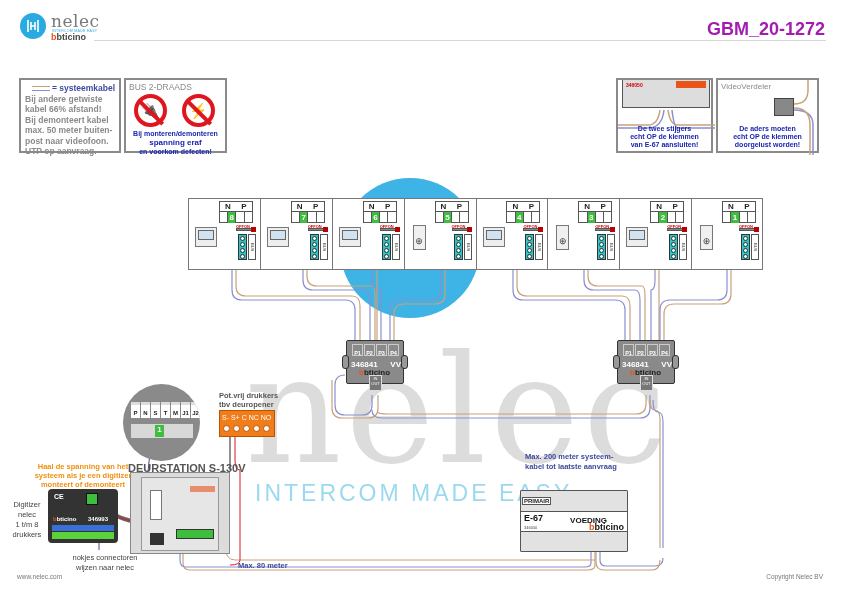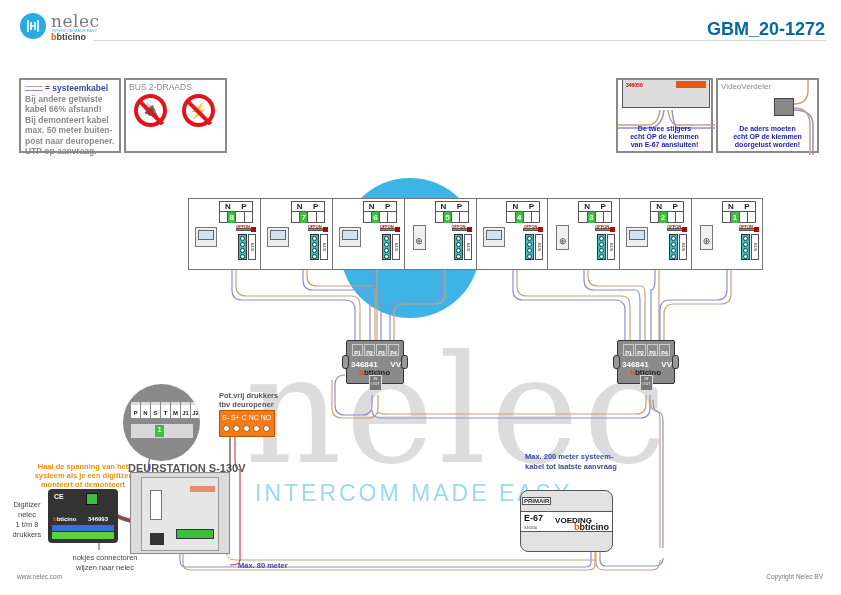--- a/index.html
+++ b/index.html
@@ -8,26 +8,26 @@
   .abs { position: absolute; }
 
   
   .logo-circle { left: 20px; top: 13px; width: 26px; height: 26px; border-radius: 50%; background: #29abe2; }
   .logo-circle svg { width: 26px; height: 26px; }
   .logo-nelec { left: 51px; top: 11px; font-family: "DejaVu Serif", serif; font-size: 17px; color: #7a7a7a; letter-spacing: 0.5px; }
   .logo-tag { left: 52px; top: 29px; font-size: 3.5px; color: #29abe2; letter-spacing: 0.3px; }
   .logo-bticino { left: 51px; top: 32px; font-size: 9px; font-weight: bold; color: #444; }
   .logo-bticino .b { color: #e8541a; }
   .header-line { left: 94px; top: 40px; width: 732px; height: 1px; background: #d6d6d6; }
-  .doc-title { right: 16px; top: 19px; font-size: 18px; font-weight: bold; color: #0369a1; text-align: center; }
+  .doc-title { right: 16px; top: 19px; font-size: 18px; font-weight: bold; color: #a21caf; text-align: center; }
 
   
   .infobox { border: 2px solid #8a8a8a; background: #fff; }
   .box1 { left: 19px; top: 78px; width: 102px; height: 75px; padding: 3px 4px; font-size: 8.5px; line-height: 10.5px; color: #8a8a8a; font-weight: bold; }
-  .box1 .kabel-legend { color: #3d4a9e; }
+  .box1 .kabel-legend { color: #3d4a9e; text-align: right; }
   .legend-lines { display: inline-block; width: 18px; height: 5px; border-top: 1.5px solid #c8a27a; border-bottom: 1.5px solid #8b8fd0; vertical-align: middle; margin-right: 2px; }
   .box2 { left: 124px; top: 78px; width: 103px; height: 75px; padding: 2px 3px; }
   .box2 .ttl { font-size: 8.5px; color: #8a8a8a; }
   .nosign { position: absolute; top: 14px; width: 33px; height: 33px; border-radius: 50%; border: 4px solid #e0161f; background: #fff; }
   .nosign::after { content: ""; position: absolute; left: 50%; top: -2px; width: 4px; height: 33px; background: #e0161f; transform: translateX(-50%) rotate(-45deg); }
   .nosign .glyph { position: absolute; left: 0; top: 0; width: 25px; height: 25px; text-align: center; line-height: 25px; font-size: 15px; }
   .box2 .warn { position: absolute; left: 0; right: 0; top: 49px; text-align: center; color: #1a25b0; font-weight: bold; line-height: 9px; }
   .box3 { left: 616px; top: 78px; width: 97px; height: 75px; }
   .box4 { left: 716px; top: 78px; width: 103px; height: 75px; }
   .box3 .warn, .box4 .warn { position: absolute; left: 0; right: 0; bottom: 2px; text-align: center; color: #1a25b0; font-weight: bold; font-size: 7px; line-height: 8px; }
@@ -96,21 +96,21 @@
   .digitizer .brand { position: absolute; left: 5px; top: 27px; font-size: 6px; color: #fff; font-weight: bold; }
   .digitizer .brand .b { color: #e8541a; }
   .digitizer .code { position: absolute; left: 40px; top: 27px; font-size: 6px; color: #fff; font-weight: bold; }
   .digitizer .bluebar { position: absolute; left: 4px; top: 36px; width: 62px; height: 6px; background: #3a6fd8; }
   .digitizer .greenbar { position: absolute; left: 4px; top: 43px; width: 62px; height: 7px; background: #5bd13a; }
   .digitizer .conn { position: absolute; left: 38px; top: 4px; width: 12px; height: 12px; background: #3dbf3d; border: 1px solid #111; }
   .nokjes-note { left: 55px; top: 553px; width: 100px; text-align: center; font-size: 7.5px; color: #444; line-height: 10px; }
 
   
   .supply-note { left: 525px; top: 452px; font-size: 7.5px; font-weight: bold; color: #3d4a9e; line-height: 10px; }
-  .supply { left: 520px; top: 490px; width: 93px; height: 62px; background: #e2e2e2; border: 1.5px solid #555; border-radius: 8px; }
+  .supply { left: 520px; top: 490px; width: 108px; height: 62px; background: #e2e2e2; border: 1.5px solid #555; border-radius: 1px; }
   .supply .primair { position: absolute; left: 1px; top: 6px; font-size: 6px; font-weight: bold; color: #222; border: 1px solid #555; background: #fff; padding: 0 1px; }
   .supply .band { position: absolute; left: 0; right: 0; top: 20px; height: 21px; background: #fff; border-top: 1px solid #555; border-bottom: 1px solid #555; }
   .supply .model { position: absolute; left: 3px; top: 1px; font-size: 9px; font-weight: bold; color: #111; }
   .supply .voeding { position: absolute; right: 20px; top: 4px; font-size: 8px; font-weight: bold; color: #111; }
   .supply .brand { position: absolute; right: 3px; top: 10px; font-size: 9px; font-weight: bold; color: #111; }
   .supply .brand .b { color: #e8541a; }
   .supply .pn { position: absolute; left: 3px; top: 13px; font-size: 4px; color: #444; }
 
   .max50 { left: 238px; top: 561px; font-size: 7.5px; font-weight: bold; color: #3d4a9e; }
   .footer-left { left: 17px; top: 573px; font-size: 6.5px; color: #777; }
@@ -135,32 +135,37 @@
 <div class="abs logo-bticino"><span class="b">b</span><span>bticino</span></div>
 <div class="abs header-line"></div>
 <div class="abs doc-title">GBM_20-1272</div>
 
 <div class="abs infobox box1">
   <div class="kabel-legend"><span class="legend-lines"></span><span>= systeemkabel</span></div>
   <div>Bij andere getwiste</div>
   <div>kabel 66% afstand!</div>
   <div>Bij demonteert kabel</div>
   <div>max. 50 meter buiten-</div>
-  <div>post naar deuropener.</div>
+  <div>post naar videofoon.</div>
   <div>UTP op aanvraag.</div>
 </div>
 
 <div class="abs infobox box2">
   <div class="ttl">BUS 2-DRAADS</div>
   <div class="nosign" style="left:8px;">
       <span class="glyph">🔌</span>
     </div>
   <div class="nosign" style="left:56px;">
       <span class="glyph" style="color:#f5c400;">⚡</span>
     </div>
+  <div class="warn">
+    <div style="font-size:7px;">Bij monteren/demonteren</div>
+    <div style="font-size:8px;">spanning eraf</div>
+    <div style="font-size:7px;">en voorkom defecten!</div>
+  </div>
 </div>
 
 <div class="abs infobox box3">
   <div style="position:absolute;left:4px;top:0;width:88px;height:28px;background:#ddd;border:1px solid #555;border-top:0;">
     <div style="position:absolute;left:3px;top:2px;font-size:5px;color:#c00;font-weight:bold;">346050</div>
     <div style="position:absolute;right:3px;top:1px;width:30px;height:7px;background:#e8541a;"></div>
   </div>
   <svg style="position:absolute;left:0;top:0;" width="97" height="50">
     <path d="M0 45 H30 Q40 45 42 30" stroke="#c8a27a" stroke-width="1.5" fill="none"></path>
     <path d="M0 48 H30 Q44 48 46 30" stroke="#8b8fd0" stroke-width="1.5" fill="none"></path>

